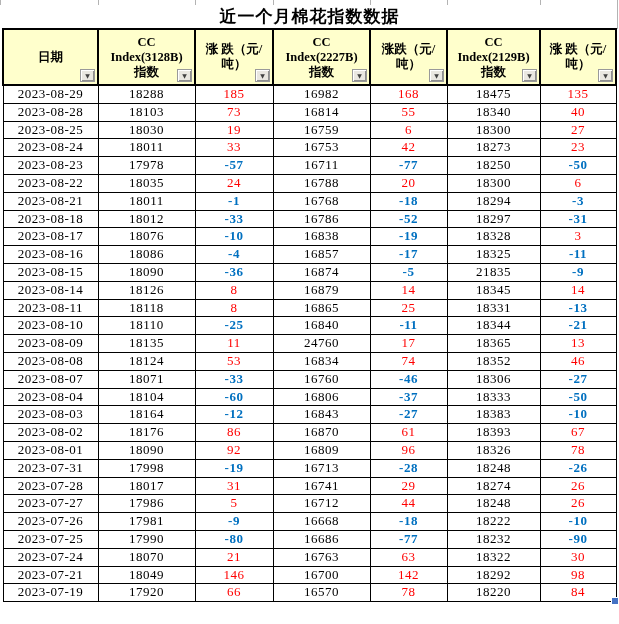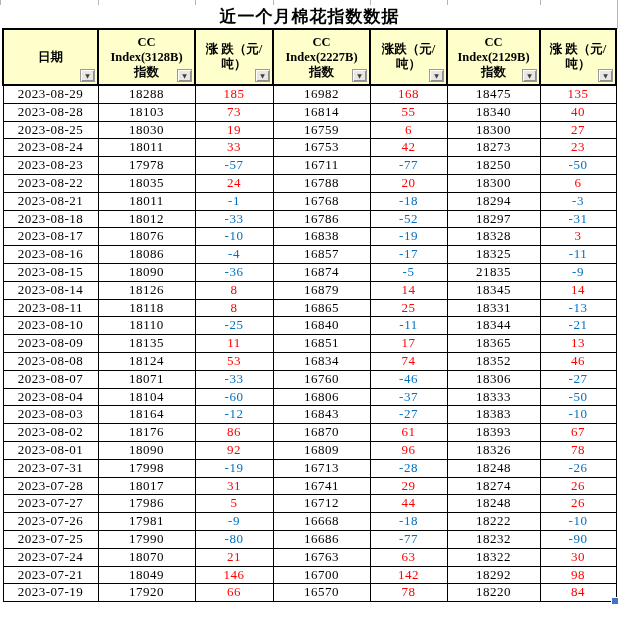--- a/index.html
+++ b/index.html
@@ -41,21 +41,21 @@
   th .hl{white-space:pre-line;line-height:15px;display:block;}
   td{
     border:1px solid var(--border);
     height:16.8px;line-height:16.8px;
     font-size:13px;color:#000;text-align:center;vertical-align:middle;
     padding:0;letter-spacing:0.5px;
     overflow:hidden;
   }
   tbody tr:first-child td{border-top-width:2px;}
   td.pos{color:var(--pos);}
-  td.neg{color:var(--neg);}
+  td.neg{color:var(--neg);font-weight:bold;}
 
   .fbtn{
     position:absolute;right:2px;bottom:2px;
     width:15px;height:13px;
     background:#e9e7e1;
     border:1px solid #9a9a9a;
     box-shadow:inset 1px 1px 0 #ffffff, inset -1px -1px 0 #8f8f8f;
     display:flex;align-items:center;justify-content:center;
     box-sizing:border-box;cursor:pointer;
   }
@@ -278,21 +278,21 @@
           <td class="neg">-25</td>
           <td>16840</td>
           <td class="neg">-11</td>
           <td>18344</td>
           <td class="neg">-21</td>
         </tr>
         <tr>
           <td>2023-08-09</td>
           <td>18135</td>
           <td class="pos">11</td>
-          <td>16851</td>
+          <td>24760</td>
           <td class="pos">17</td>
           <td>18365</td>
           <td class="pos">13</td>
         </tr>
         <tr>
           <td>2023-08-08</td>
           <td>18124</td>
           <td class="pos">53</td>
           <td>16834</td>
           <td class="pos">74</td>

